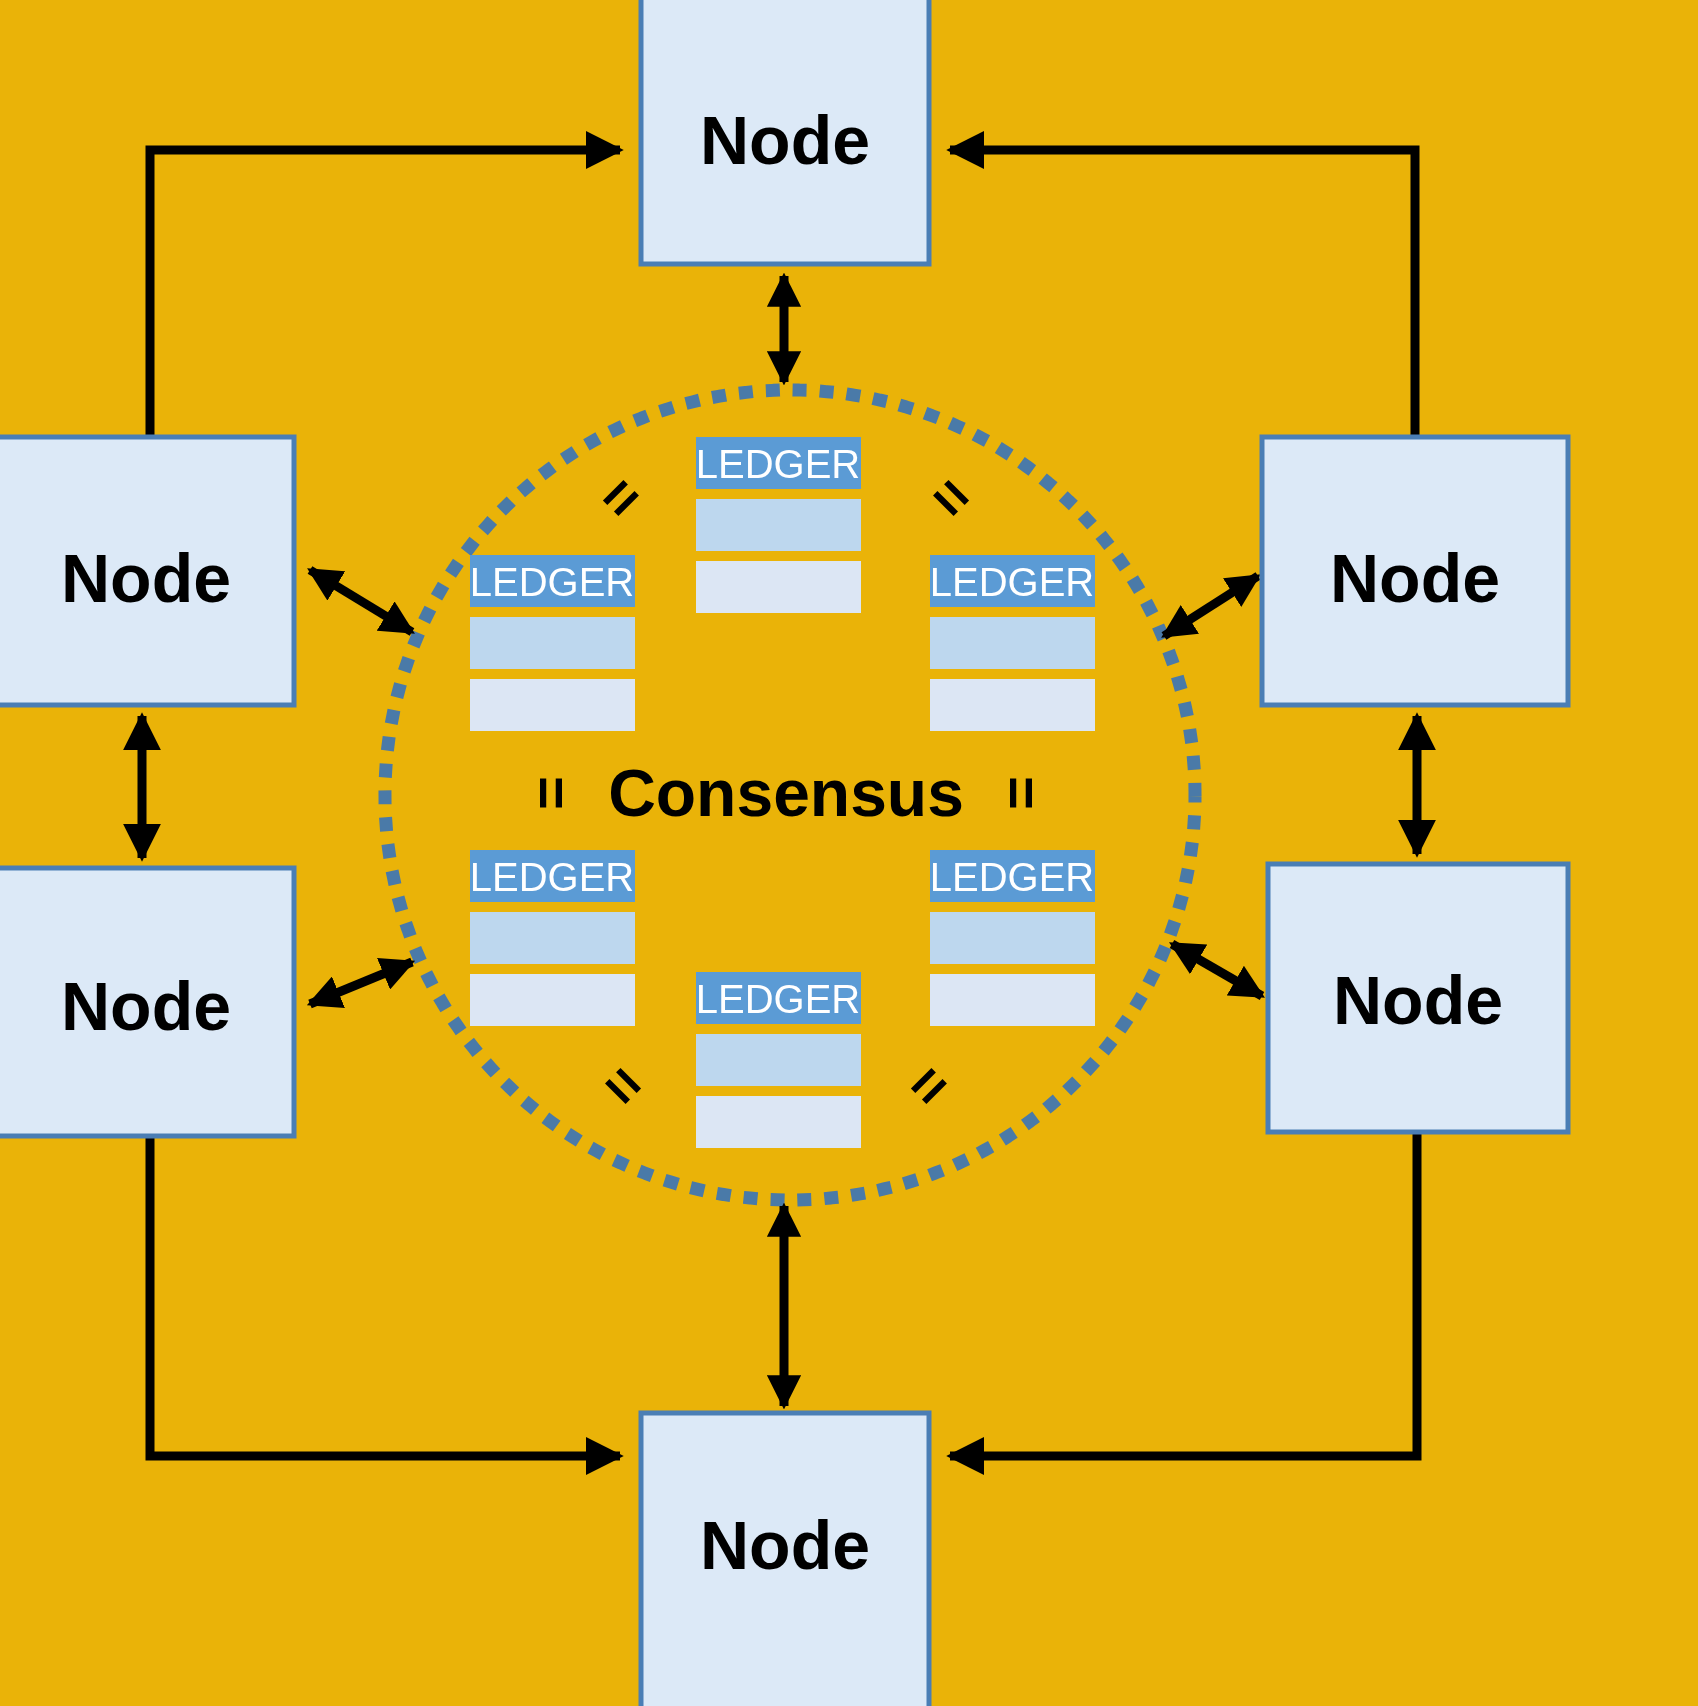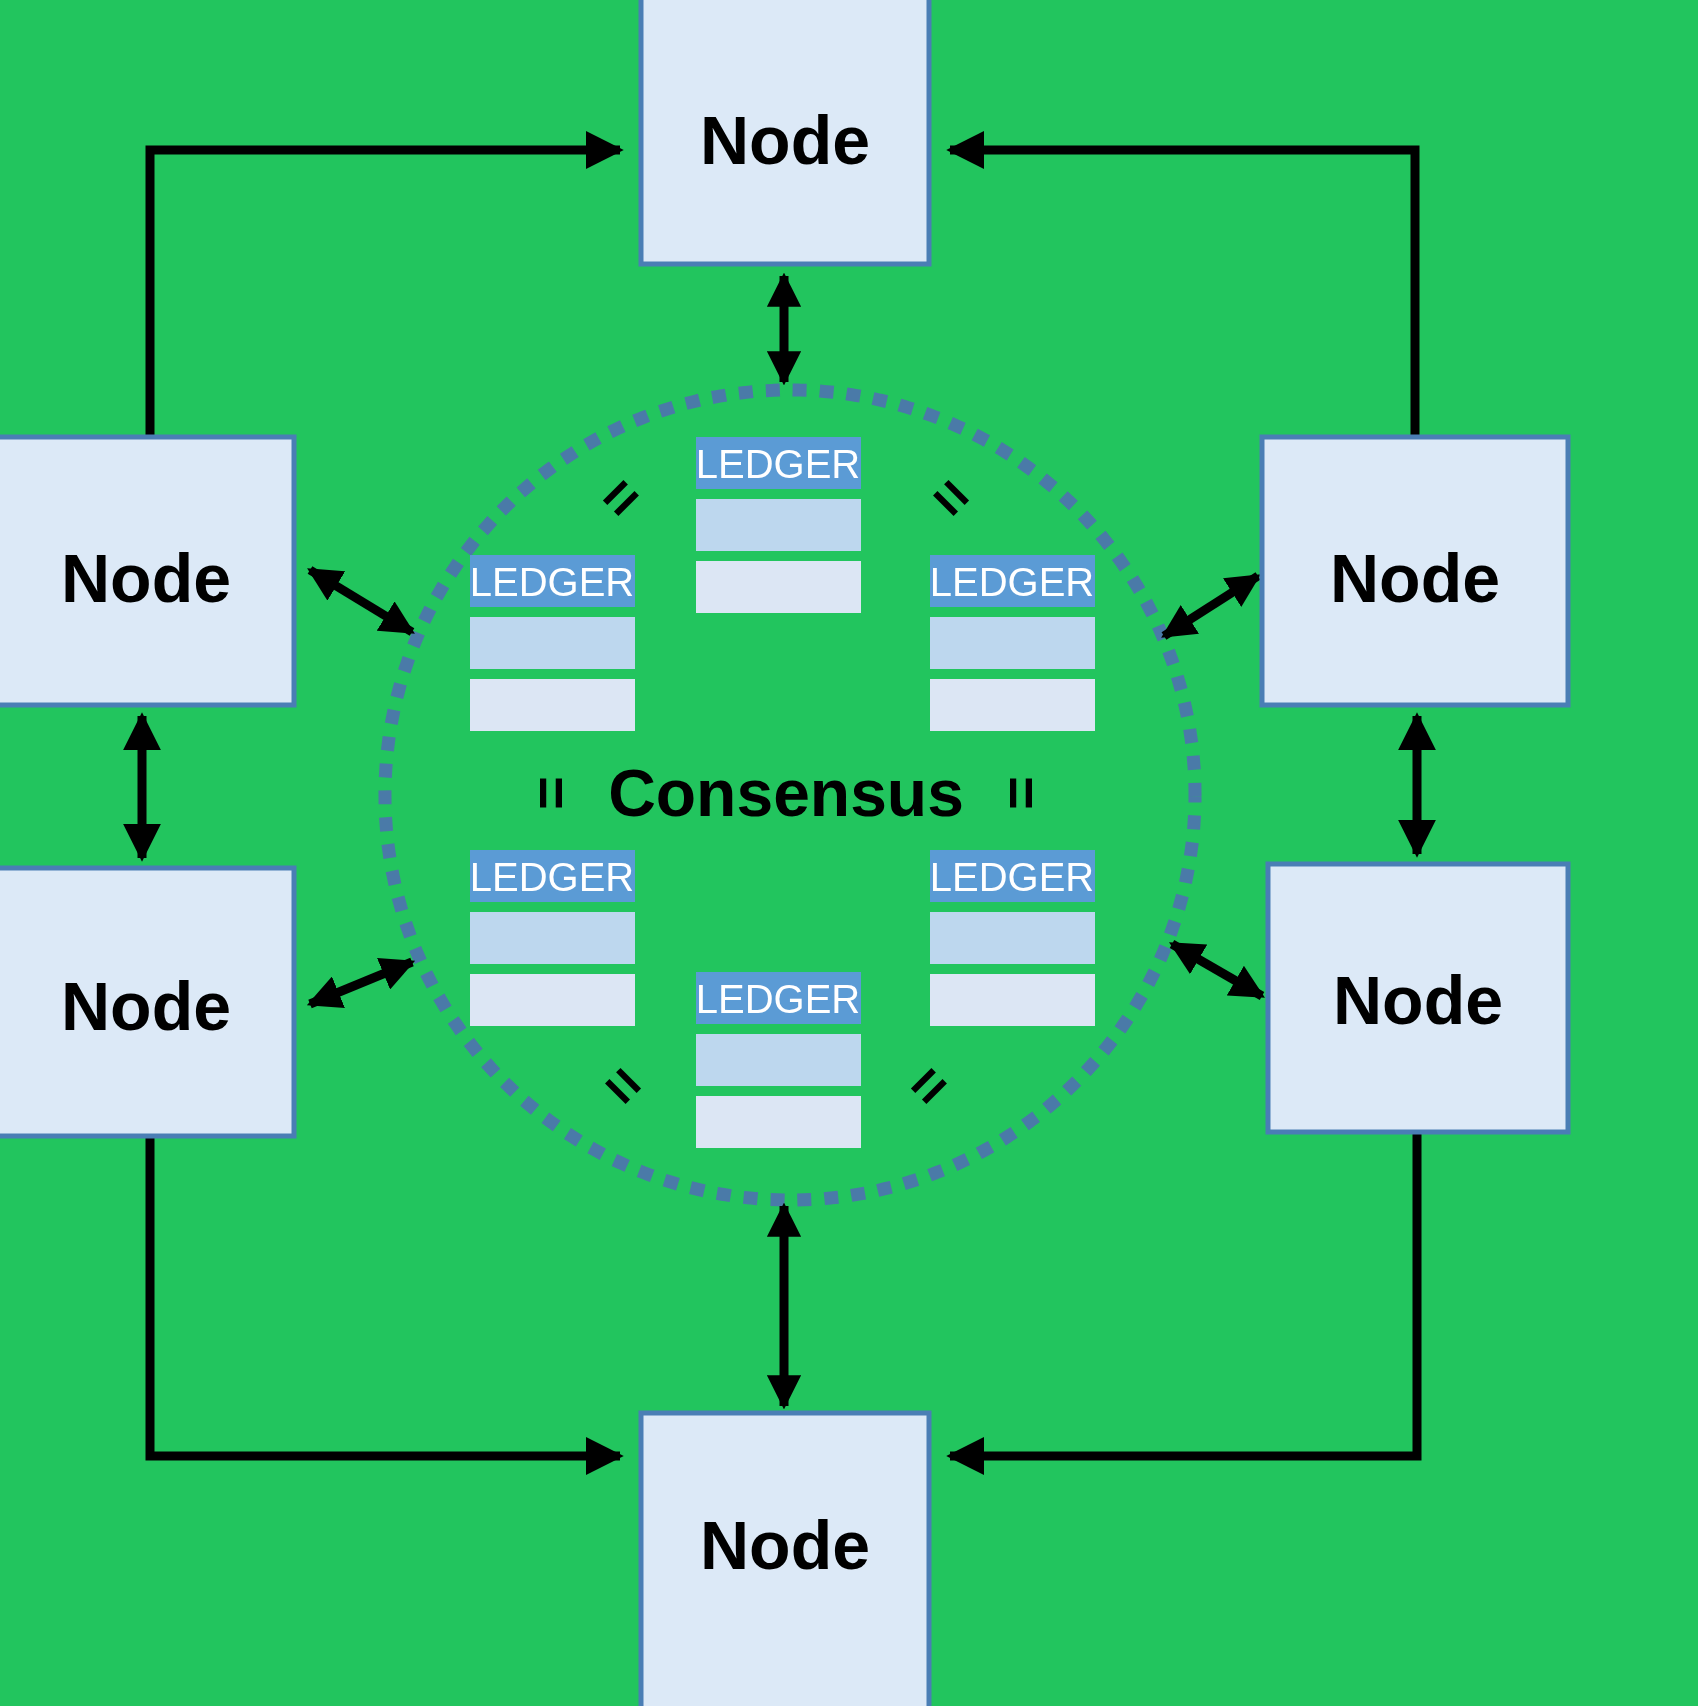--- a/index.html
+++ b/index.html
@@ -4,21 +4,21 @@
 <style>
   html, body {
     margin: 0;
     padding: 0;
     background: #ffffff;
   }
   #stage {
     position: relative;
     width: 1698px;
     height: 1706px;
-    background: #22c55e;
+    background: #eab308;
     font-family: "Liberation Sans", sans-serif;
     overflow: hidden;
   }
   #diagram-svg {
     position: absolute;
     left: 0;
     top: 0;
     width: 1698px;
     height: 1706px;
     display: block;

